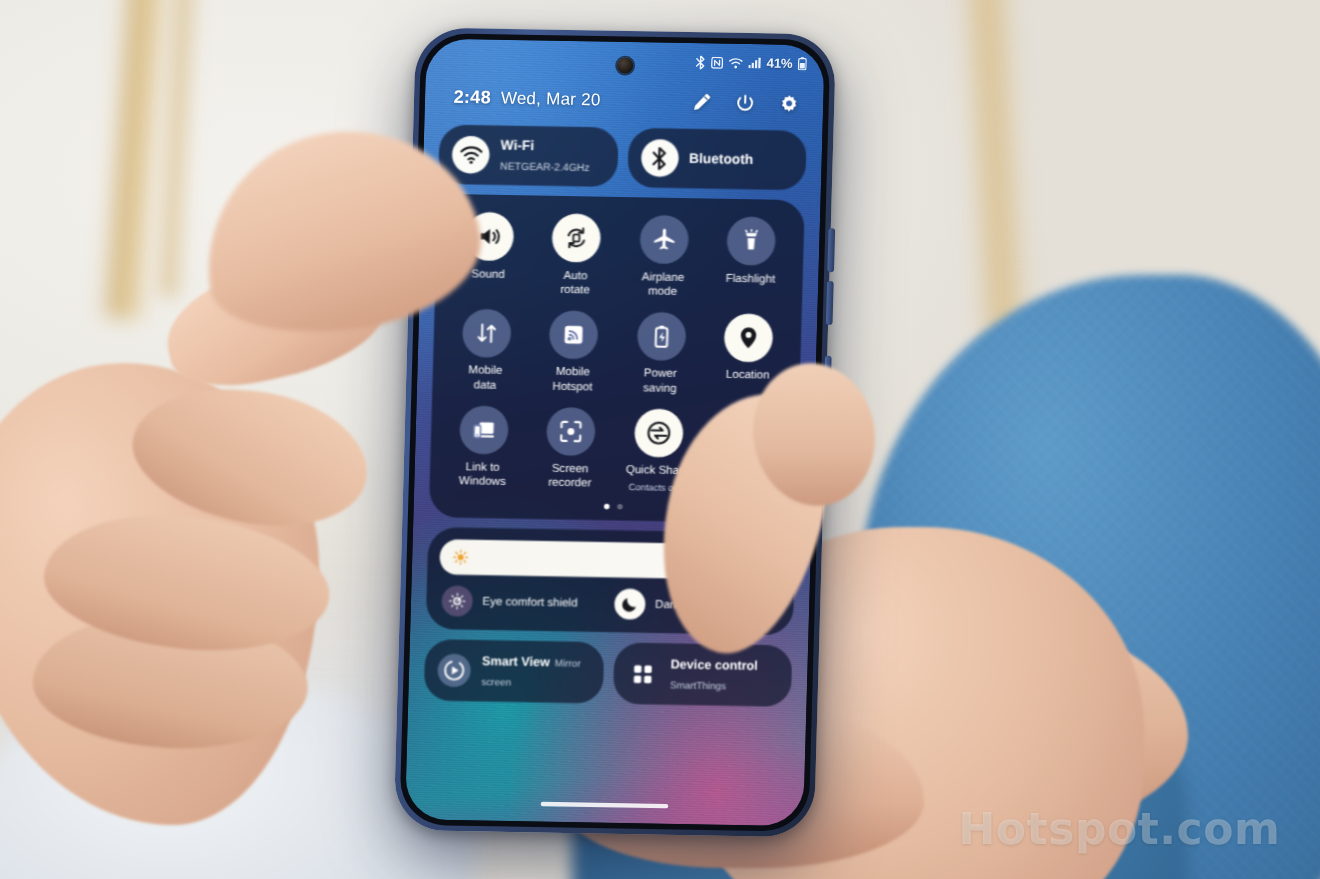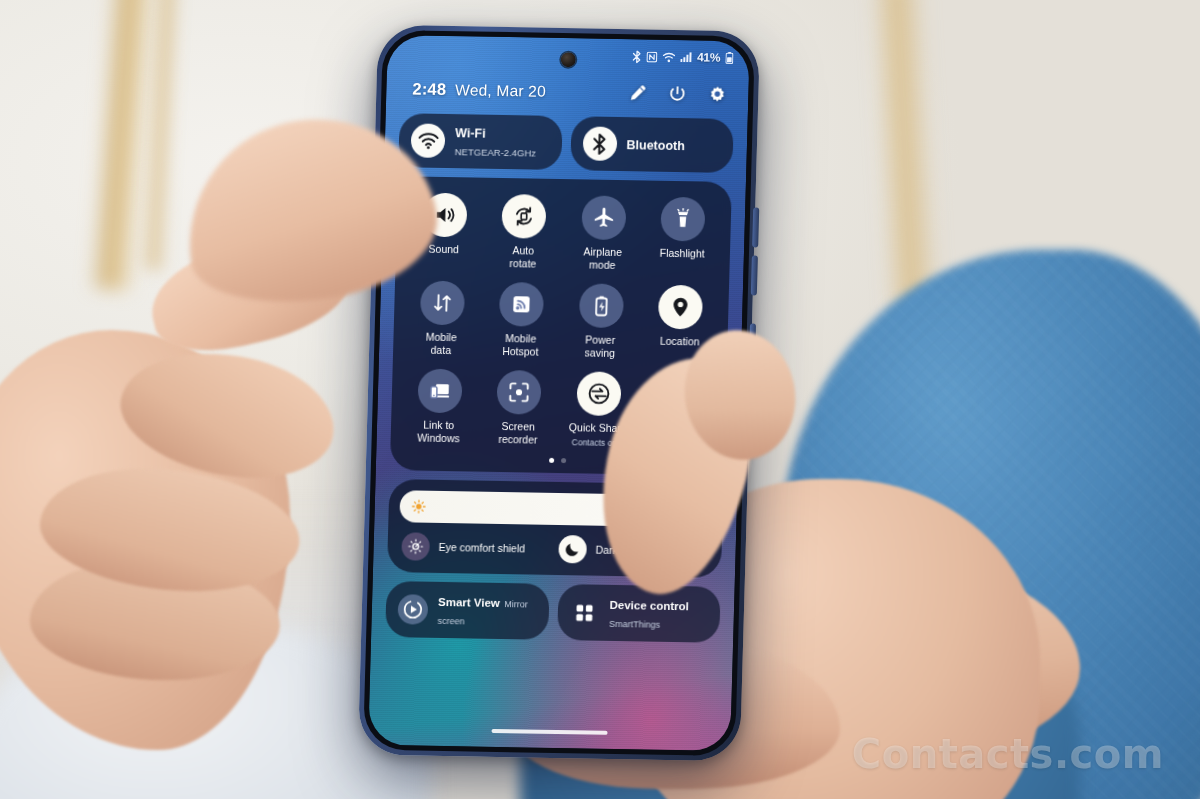--- a/index.html
+++ b/index.html
@@ -669,14 +669,14 @@
   <div class="hand lh-palm"></div>
   <div class="hand lh-f4"></div>
   <div class="hand lh-f3"></div>
   <div class="hand lh-thumb"></div>
   <div class="hand lh-index"></div>
   <div class="hand top-finger"></div>
 
   <div class="hand rh-thumb"></div>
   <div class="hand rh-index"></div>
 
-  <div class="watermark">Contacts.com</div>
+  <div class="watermark">Hotspot.com</div>
 </div>
 
 </body></html>

